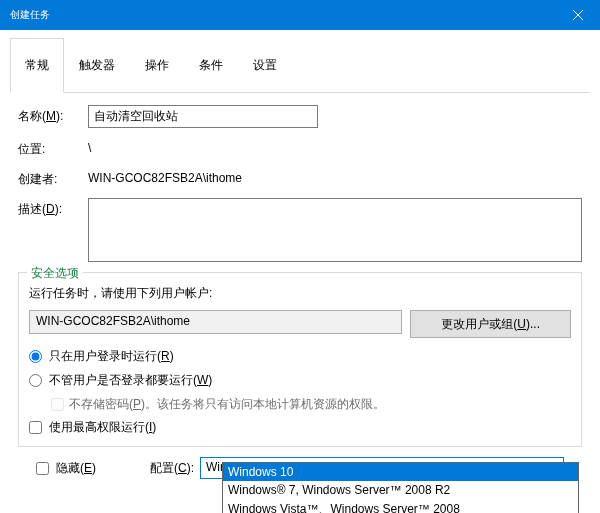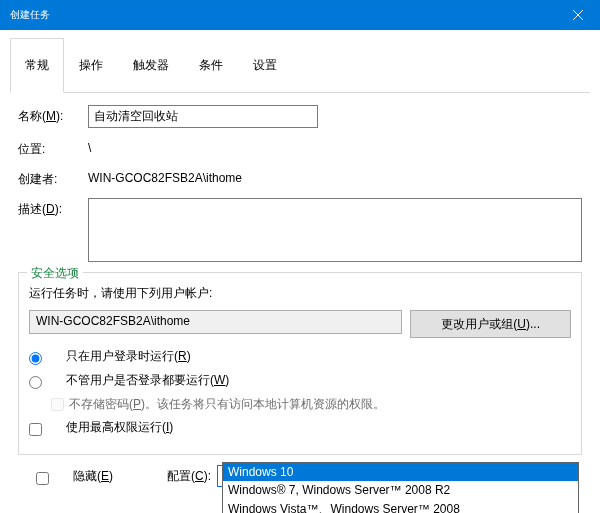--- a/index.html
+++ b/index.html
@@ -16,21 +16,21 @@
 .name-input{flex:0 0 230px;height:23px;border:1px solid #7a7a7a;padding:2px 5px}
 .loc-val{padding-top:3px}
 .creator-val{padding-top:3px}
 .desc-ta{flex:1;height:64px;border:1px solid #7a7a7a;padding:2px 5px;resize:none}
 .fieldset{border:1px solid #d9d9d9;margin:4px 0 10px 0;padding:12px 10px 10px 10px;position:relative}
 .legend{position:absolute;top:-8px;left:8px;background:#fff;padding:0 4px;color:#15803d}
 .sec-row{margin-bottom:8px}
 .user-row{display:flex;gap:8px;margin-bottom:10px}
 .user-box{flex:1;height:24px;border:1px solid #adadad;background:#f0f0f0;padding:3px 6px;color:#000}
 .btn{height:28px;padding:0 30px;border:1px solid #adadad;background:#e1e1e1;cursor:pointer}
-.radio-row,.check-row{display:flex;align-items:flex-end;margin-bottom:7px;gap:22px}
+.radio-row,.check-row{display:flex;align-items:center;margin-bottom:7px;gap:5px}
 .radio-row input,.check-row input{margin-right:2px}
 .sub-check{margin-left:22px;display:flex;align-items:center;gap:5px;color:#6d6d6d}
 .sub-check input{opacity:.5}
 .bottom{display:flex;align-items:center;padding:0 18px;gap:6px}
 .cfg-lbl{margin-left:48px}
 .cfg-select{flex:1;height:22px;border:1px solid #0078d7;position:relative;background:#fff;padding:2px 18px 2px 5px;cursor:pointer}
 .cfg-select .arrow{position:absolute;right:4px;top:6px}
 .dropdown{position:absolute;left:222px;right:21px;top:462px;border:1px solid #646464;background:#fff;z-index:10}
 .dd-item{padding:2px 5px;cursor:pointer}
 .dd-item.sel{background:#0078d7;color:#fff}
@@ -43,22 +43,22 @@
   <span class="titlebar-text">创建任务</span>
   <div class="close-btn">
     <svg width="10" height="10" viewBox="0 0 10 10">
         <path d="M0 0 L10 10 M10 0 L0 10" stroke="#fff" stroke-width="1"></path>
       </svg>
   </div>
 </div>
 
 <div class="tabs">
   <div class="tab active">常规</div>
+  <div class="tab">触发器</div>
   <div class="tab">操作</div>
-  <div class="tab">触发器</div>
   <div class="tab">条件</div>
   <div class="tab">设置</div>
 </div>
 
 <div class="content">
   <div class="row">
     <div class="lbl"><span>名称(<span class="underline">M</span>):</span></div>
     <input class="name-input" type="text" value="自动清空回收站" style="">
   </div>
   <div class="row">
@@ -86,21 +86,21 @@
       <span>只在用户登录时运行(<span class="underline">R</span>)</span>
     </label>
     <label class="radio-row">
       <input type="radio" name="runmode" style="">
       <span>不管用户是否登录都要运行(<span class="underline">W</span>)</span>
     </label>
     <label class="sub-check">
       <input type="checkbox" disabled="" style="">
       <span>不存储密码(<span class="underline">P</span>)。该任务将只有访问本地计算机资源的权限。</span>
     </label>
-    <label class="check-row" style="margin-top:6px;margin-bottom:8px">
+    <label class="check-row" style="margin-top:6px;margin-bottom:0">
       <input type="checkbox" style="">
       <span>使用最高权限运行(<span class="underline">I</span>)</span>
     </label>
   </div>
 
   <div class="bottom">
     <label class="check-row" style="margin-bottom:0">
       <input type="checkbox" style="">
       <span>隐藏(<span class="underline">E</span>)</span>
     </label>

